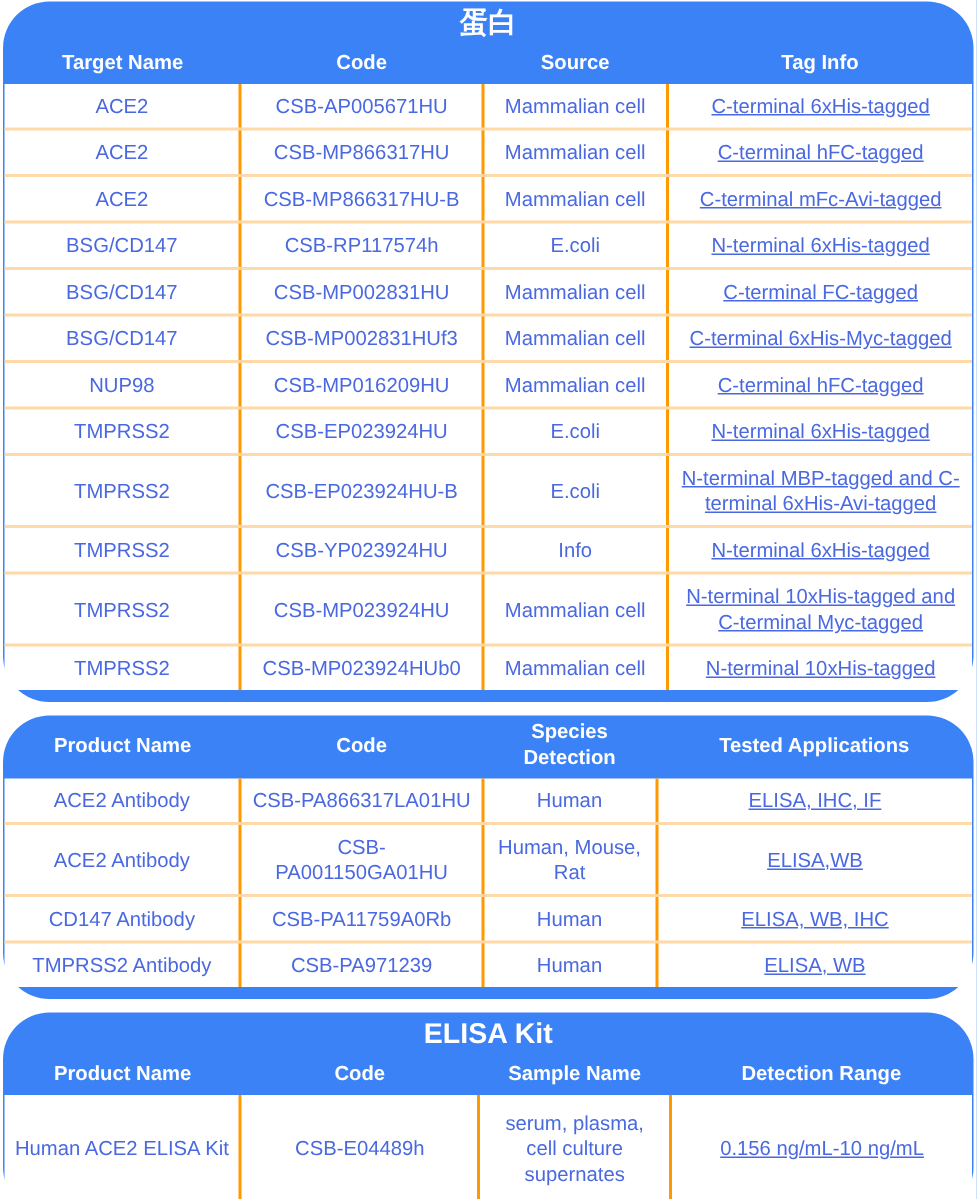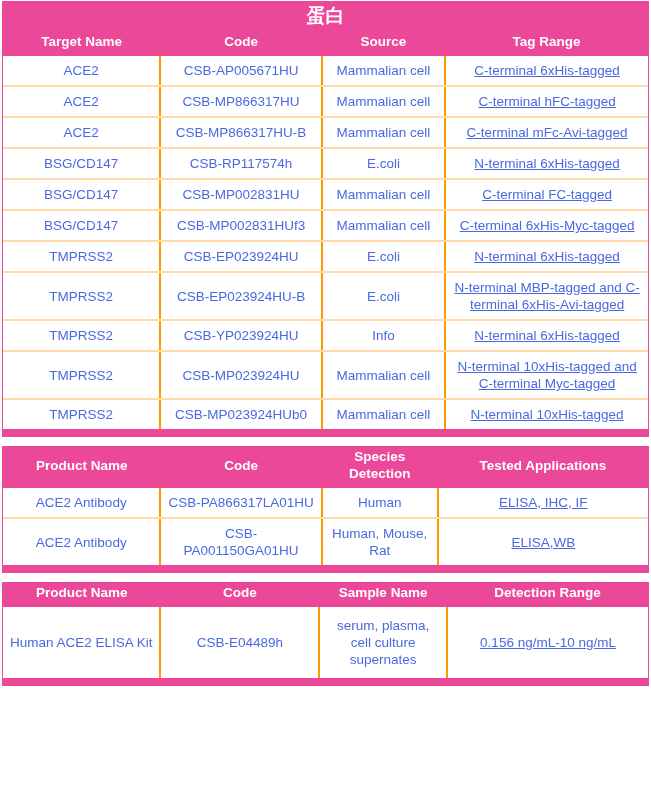--- a/index.html
+++ b/index.html
@@ -4,23 +4,24 @@
 <style>
   html,body{margin:0;padding:0;background:#ffffff;}
   body{
     width:651px;
     font-family:"Liberation Sans", sans-serif;
     -webkit-font-smoothing:antialiased;
   }
   .page{padding:1px 2px 0 2px;}
 
   .tbl{
-    background:#ec4899;
+    background:#3b82f6;
     padding:0 1px 8px 1px;
     margin-bottom:9px;
+    border-radius:31px;
   }
   .tbl:last-child{margin-bottom:0;}
 
   .tbl-title{
     color:#ffffff;
     font-weight:bold;
     font-size:19px;
     line-height:22px;
     text-align:center;
     padding:4px 0 4px 0;
@@ -81,21 +82,21 @@
 <div class="page">
 
   <section class="tbl">
     <div class="tbl-title">蛋白</div>
     <table class="t0">
       <thead>
         <tr>
           <th>Target Name</th>
           <th>Code</th>
           <th>Source</th>
-          <th>Tag Range</th>
+          <th>Tag Info</th>
         </tr>
       </thead>
       <tbody>
           <tr>
             <td class="first">ACE2</td>
             <td>CSB-AP005671HU</td>
             <td>Mammalian cell</td>
             <td>C-terminal 6xHis-tagged</td>
           </tr>
           <tr>
@@ -120,20 +121,26 @@
             <td class="first">BSG/CD147</td>
             <td>CSB-MP002831HU</td>
             <td>Mammalian cell</td>
             <td>C-terminal FC-tagged</td>
           </tr>
           <tr>
             <td class="first">BSG/CD147</td>
             <td>CSB-MP002831HUf3</td>
             <td>Mammalian cell</td>
             <td>C-terminal 6xHis-Myc-tagged</td>
+          </tr>
+          <tr>
+            <td class="first">NUP98</td>
+            <td>CSB-MP016209HU</td>
+            <td>Mammalian cell</td>
+            <td>C-terminal hFC-tagged</td>
           </tr>
           <tr>
             <td class="first">TMPRSS2</td>
             <td>CSB-EP023924HU</td>
             <td>E.coli</td>
             <td>N-terminal 6xHis-tagged</td>
           </tr>
           <tr>
             <td class="first">TMPRSS2</td>
             <td>CSB-EP023924HU-B</td>
@@ -178,25 +185,38 @@
             <td>CSB-PA866317LA01HU</td>
             <td>Human</td>
             <td>ELISA, IHC, IF</td>
           </tr>
           <tr>
             <td class="first">ACE2 Antibody</td>
             <td>CSB-PA001150GA01HU</td>
             <td>Human, Mouse, Rat</td>
             <td>ELISA,WB</td>
           </tr>
+          <tr>
+            <td class="first">CD147 Antibody</td>
+            <td>CSB-PA11759A0Rb</td>
+            <td>Human</td>
+            <td>ELISA, WB, IHC</td>
+          </tr>
+          <tr>
+            <td class="first">TMPRSS2 Antibody</td>
+            <td>CSB-PA971239</td>
+            <td>Human</td>
+            <td>ELISA, WB</td>
+          </tr>
         </tbody>
     </table>
   </section>
 
   <section class="tbl">
+    <div class="tbl-title">ELISA Kit</div>
     <table class="t2">
       <thead>
         <tr>
           <th>Product Name</th>
           <th>Code</th>
           <th>Sample Name</th>
           <th>Detection Range</th>
         </tr>
       </thead>
       <tbody>

